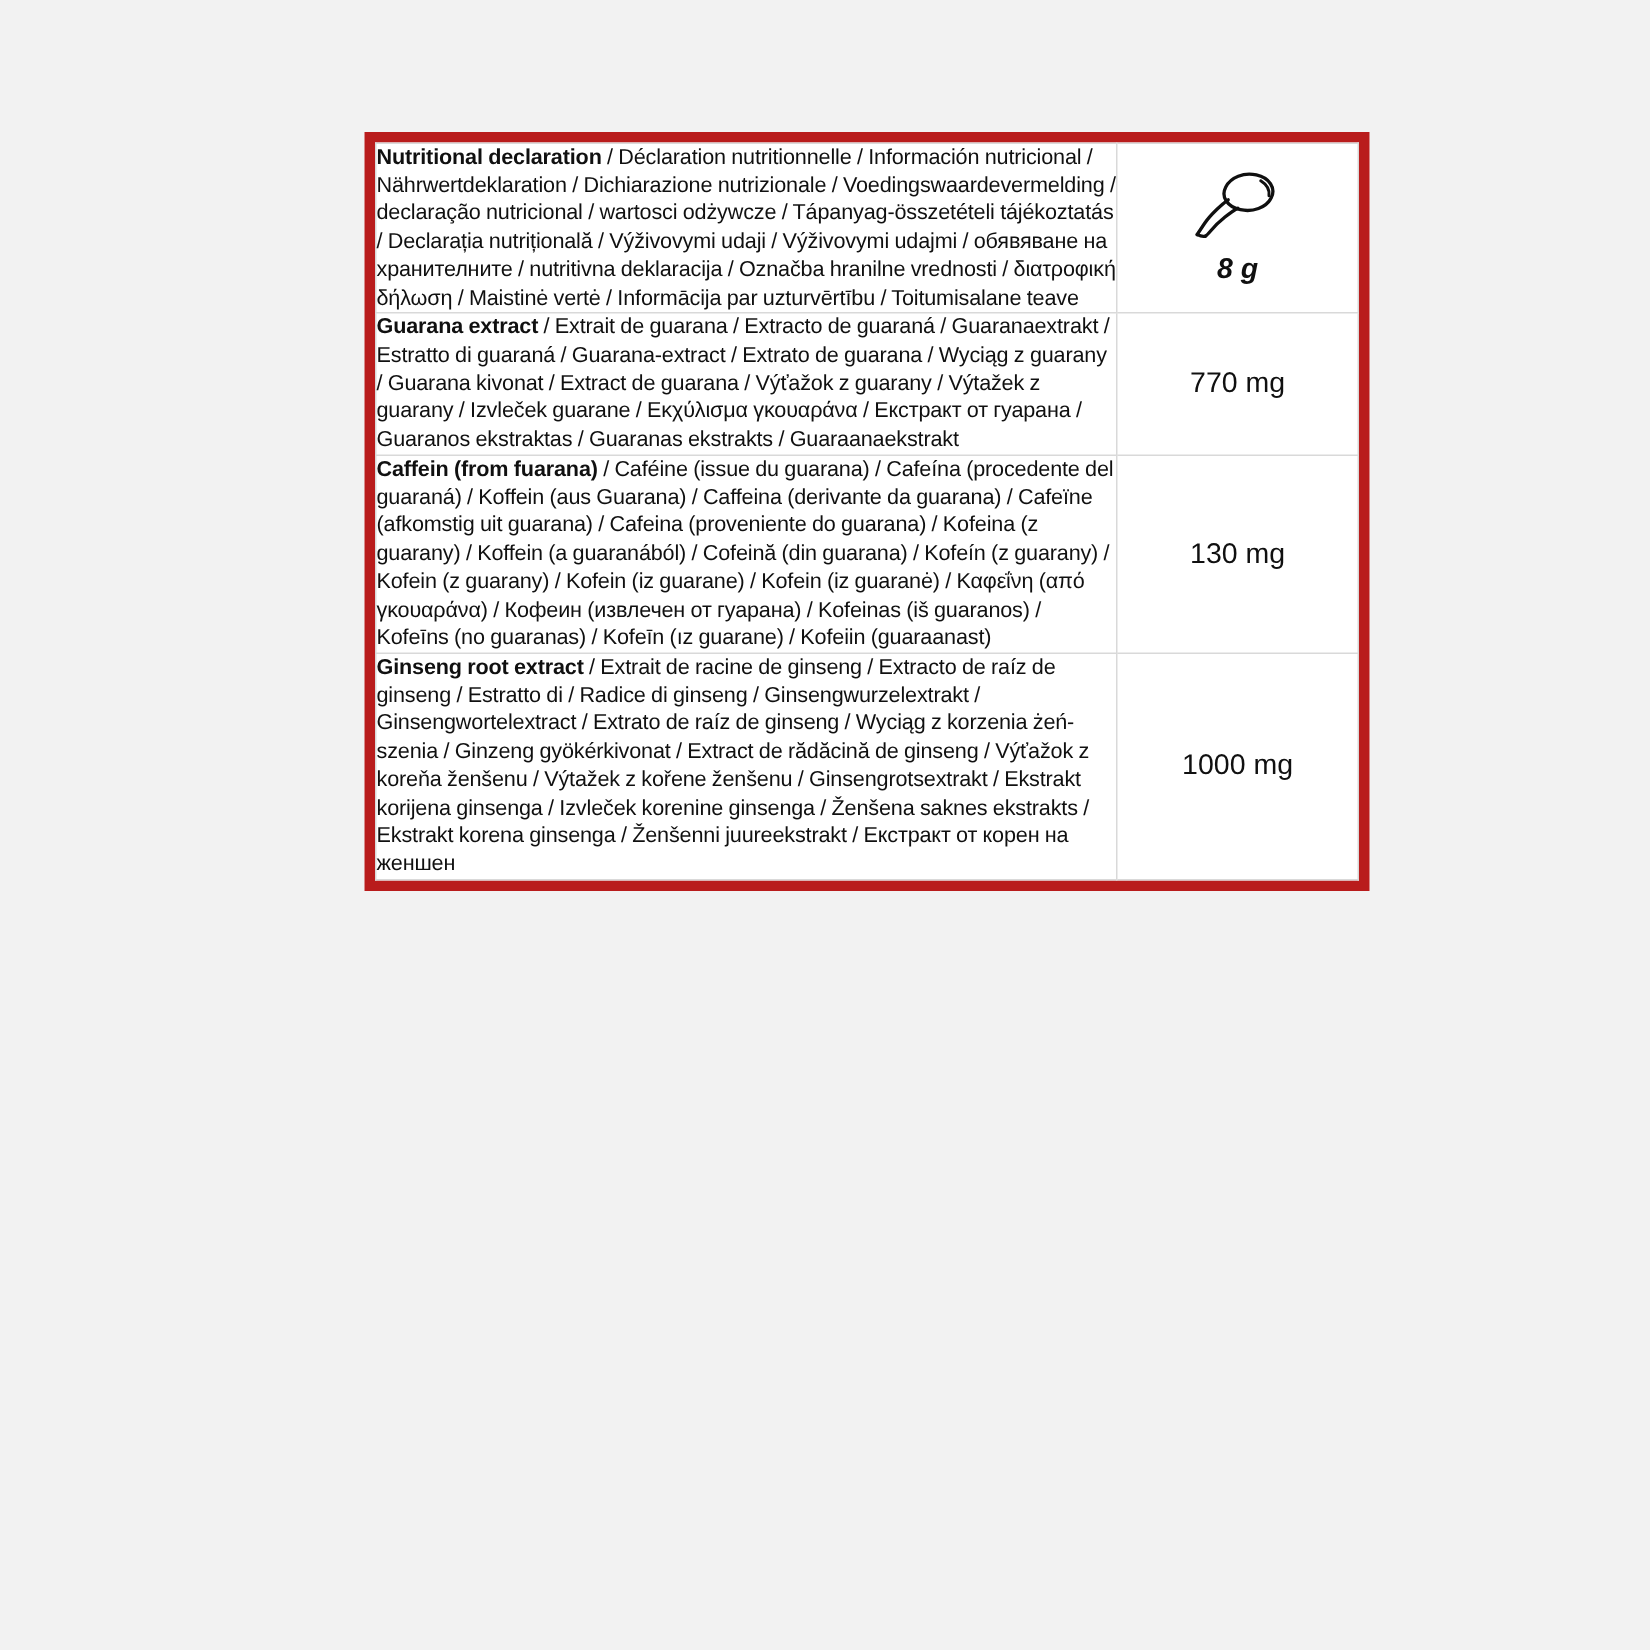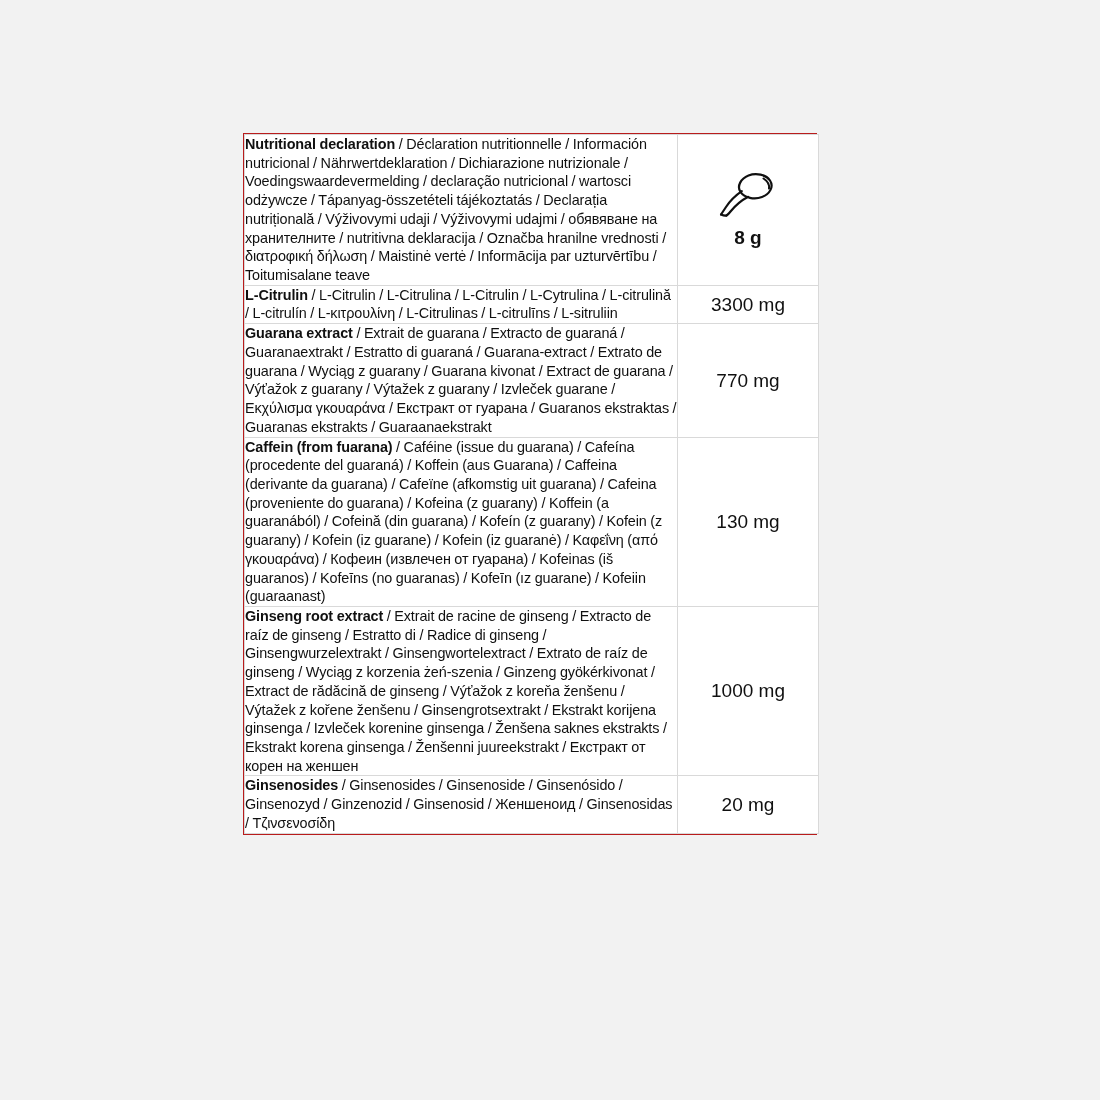--- a/index.html
+++ b/index.html
@@ -16,25 +16,24 @@
   .page {
     position: relative;
     width: 1100px;
     height: 1100px;
     box-sizing: border-box;
   }
   .panel {
     position: absolute;
     left: 243px;
     top: 88px;
-    width: 574px;
+    width: 670px;
     background: #ffffff;
-    border: 1px solid #b91c1c;
+    border: 7px solid #b91c1c;
     box-sizing: border-box;
-    margin-top: 45px;
   }
   table.nutri {
     width: 100%;
     border-collapse: collapse;
     table-layout: fixed;
   }
   table.nutri col.c-label { width: 433px; }
   table.nutri col.c-value { width: 141px; }
 
   table.nutri td {
@@ -62,20 +61,21 @@
     padding: 6px 4px;
   }
   .value-cell .sub {
     display: block;
     font-size: 18px;
     margin-top: 2px;
   }
   .serving-cell {
     text-align: center;
     padding: 10px 4px;
+    font-style: italic;
   }
   .scoop-wrap {
     display: flex;
     flex-direction: column;
     align-items: center;
     justify-content: center;
   }
   .scoop-wrap svg {
     display: block;
   }
@@ -111,28 +111,20 @@
                   <path d="M4.2 43.4 C6.6 44.6 8.2 44.8 9.6 44.4" stroke="#101010" stroke-width="2.2" stroke-linecap="round"></path>
                   <path d="M46.5 7.5 C50.5 10 52.5 13.5 52 17.5" stroke="#101010" stroke-width="2" stroke-linecap="round"></path>
                 </svg>
               </span>
               <span class="serving-text">8 g</span>
             </div>
           </td>
         </tr>
 
 
-        <tr>
-          <td class="label-cell">
-            <span class="bold">L-Citrulin</span><span> / L-Citrulin / L-Citrulina / L-Citrulin / L-Cytrulina / L-citrulină / L-citrulín / L-κιτρουλίνη / L-Citrulinas / L-citrulīns / L-sitruliin</span>
-          </td>
-          <td class="value-cell">
-            <span>3300 mg</span>
-          </td>
-        </tr>
 
         <tr>
           <td class="label-cell">
             <span class="bold">Guarana extract</span><span> / Extrait de guarana / Extracto de guaraná / Guaranaextrakt / Estratto di guaraná / Guarana-extract / Extrato de guarana / Wyciąg z guarany / Guarana kivonat / Extract de guarana / Výťažok z guarany / Výtažek z guarany / Izvleček guarane / Εκχύλισμα γκουαράνα / Екстракт от гуарана / Guaranos ekstraktas / Guaranas ekstrakts / Guaraanaekstrakt</span>
           </td>
           <td class="value-cell">
             <span>770 mg</span>
           </td>
         </tr>
 
@@ -147,24 +139,16 @@
 
         <tr>
           <td class="label-cell">
             <span class="bold">Ginseng root extract</span><span> / Extrait de racine de ginseng / Extracto de raíz de ginseng / Estratto di / Radice di ginseng / Ginsengwurzelextrakt / Ginsengwortelextract / Extrato de raíz de ginseng / Wyciąg z korzenia żeń-szenia / Ginzeng gyökérkivonat / Extract de rădăcină de ginseng / Výťažok z koreňa ženšenu / Výtažek z kořene ženšenu / Ginsengrotsextrakt / Ekstrakt korijena ginsenga / Izvleček korenine ginsenga / Ženšena saknes ekstrakts / Ekstrakt korena ginsenga / Ženšenni juureekstrakt / Екстракт от корен на женшен</span>
           </td>
           <td class="value-cell">
             <span>1000 mg</span>
           </td>
         </tr>
 
-        <tr>
-          <td class="label-cell">
-            <span class="bold">Ginsenosides</span><span> / Ginsenosides / Ginsenoside / Ginsenósido / Ginsenozyd / Ginzenozid / Ginsenosid / Женшеноид / Ginsenosidas / Τζινσενοσίδη</span>
-          </td>
-          <td class="value-cell">
-            <span>20 mg</span>
-          </td>
-        </tr>
       </tbody>
     </table>
   </div>
 </div>
 
 </body></html>

